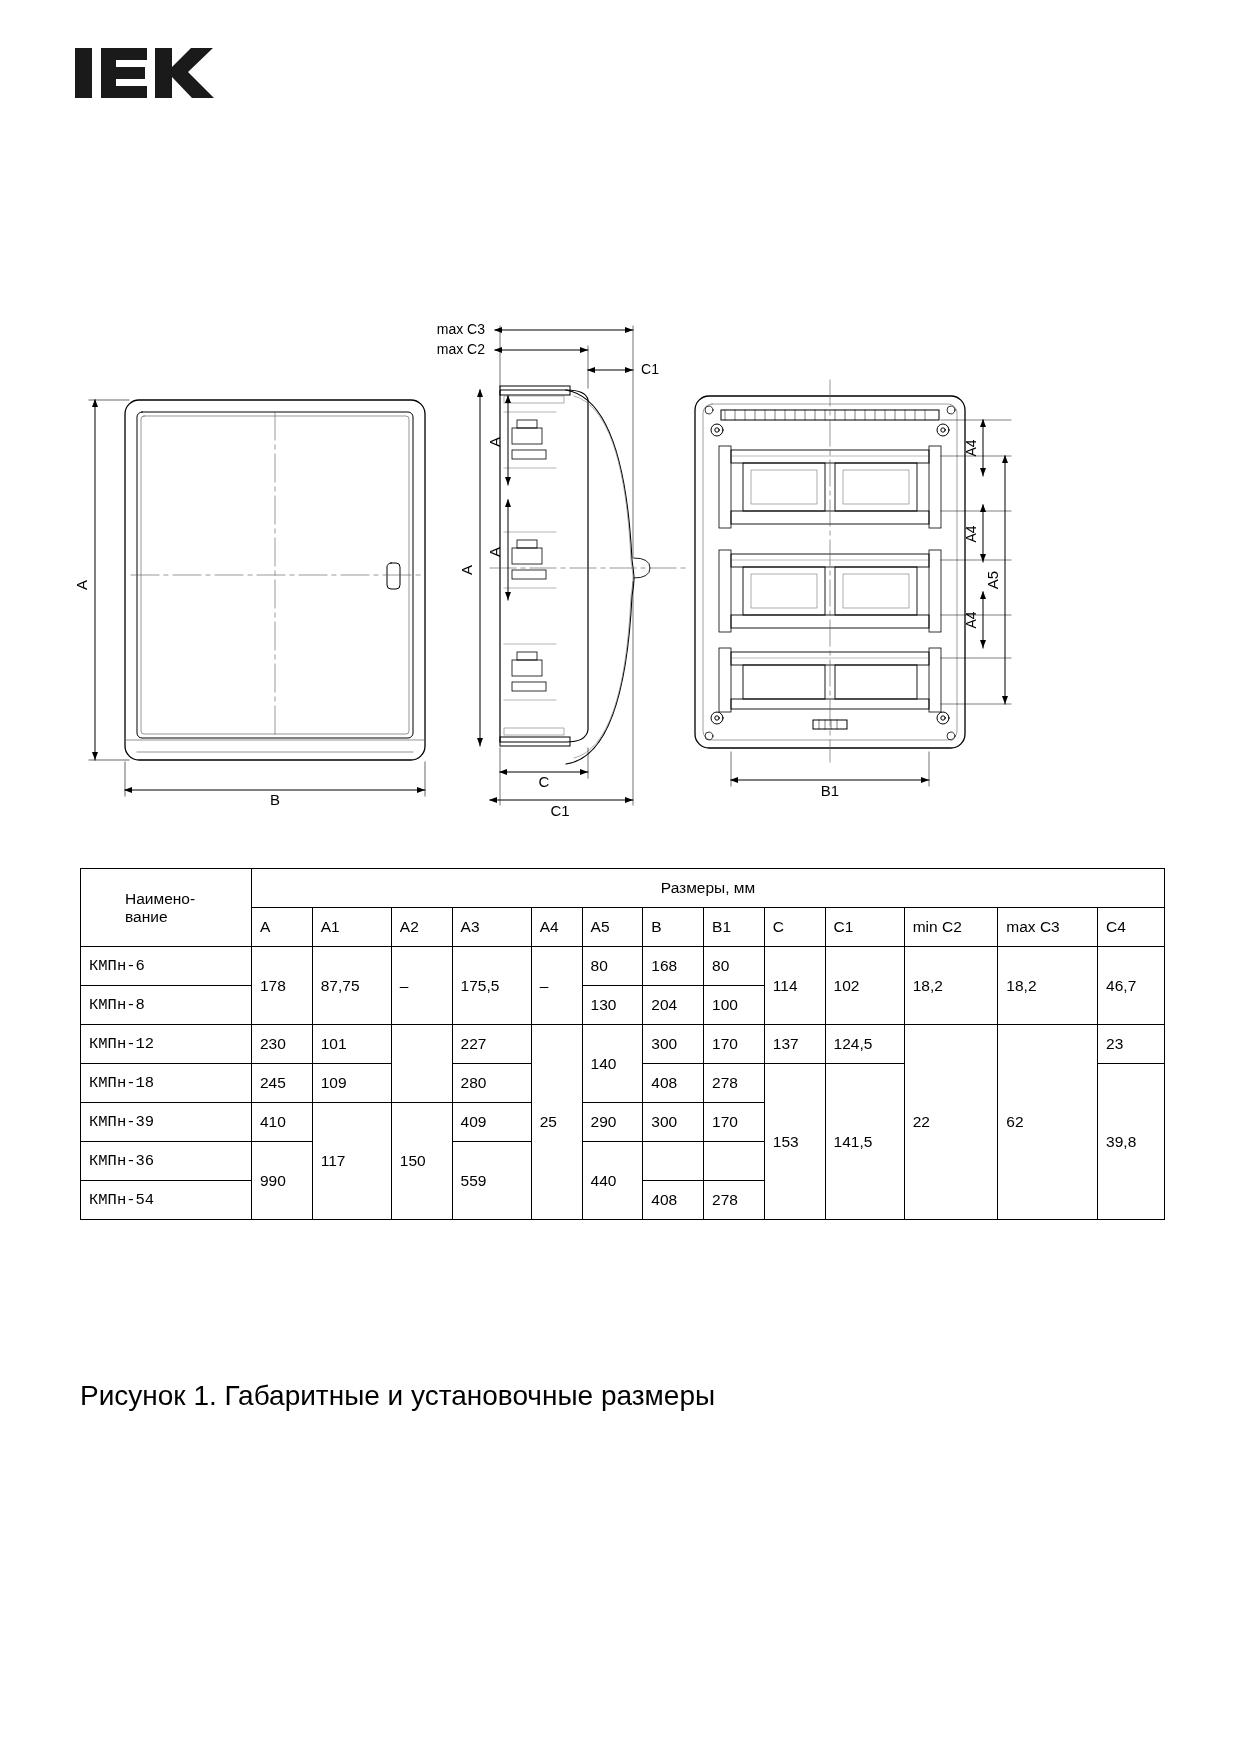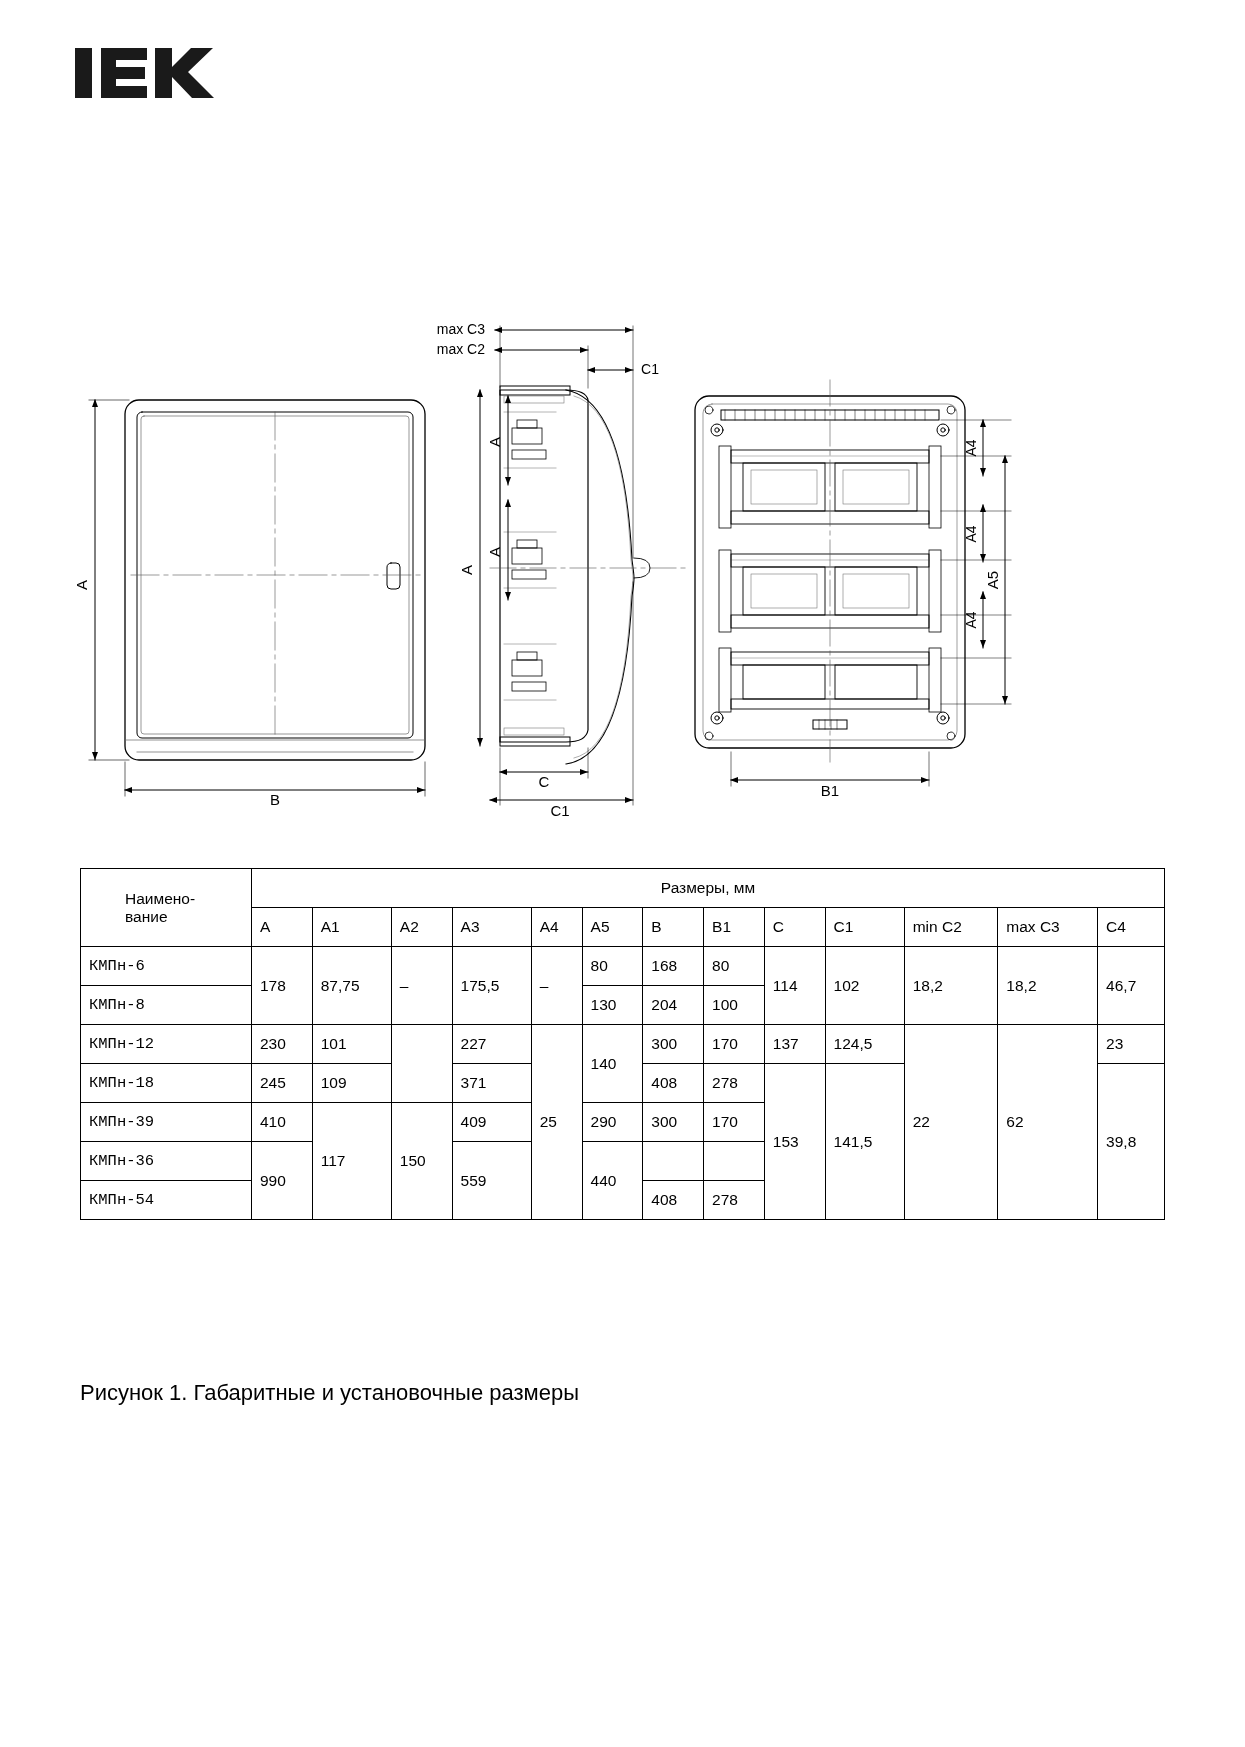--- a/index.html
+++ b/index.html
@@ -56,21 +56,21 @@
   .spec-table .name-col { width: 118px; padding-left: 44px; }
   .spec-table .hdr-title { text-align: center; }
   .rowlabel { white-space: nowrap; font-family: Liberation Mono, monospace; }
   .nbb { border-bottom: none !important; }
 
   
   .caption {
     position: absolute;
     left: 80px;
     top: 1380px;
-    font-size: 22px;
+    font-size: 28px;
     color: #000;
   }
 
   .hidden-measure { visibility: hidden; }
 </style>
 </head>
 <body>
 
 <div class="logo">
   <svg width="140" height="62" viewBox="0 0 140 62" xmlns="http://www.w3.org/2000/svg" aria-label="IEK">
@@ -364,21 +364,21 @@
       <td>124,5</td>
       <td rowspan="5">22</td>
       <td rowspan="5">62</td>
       <td>23</td>
     </tr>
 
     <tr>
       <td class="rowlabel">КМПн-18</td>
       <td>245</td>
       <td>109</td>
-      <td>371</td>
+      <td>280</td>
       <td>408</td>
       <td>278</td>
       <td rowspan="4">153</td>
       <td rowspan="4">141,5</td>
       <td rowspan="4">39,8</td>
     </tr>
 
     <tr>
       <td class="rowlabel">КМПн-39</td>
       <td>410</td>

